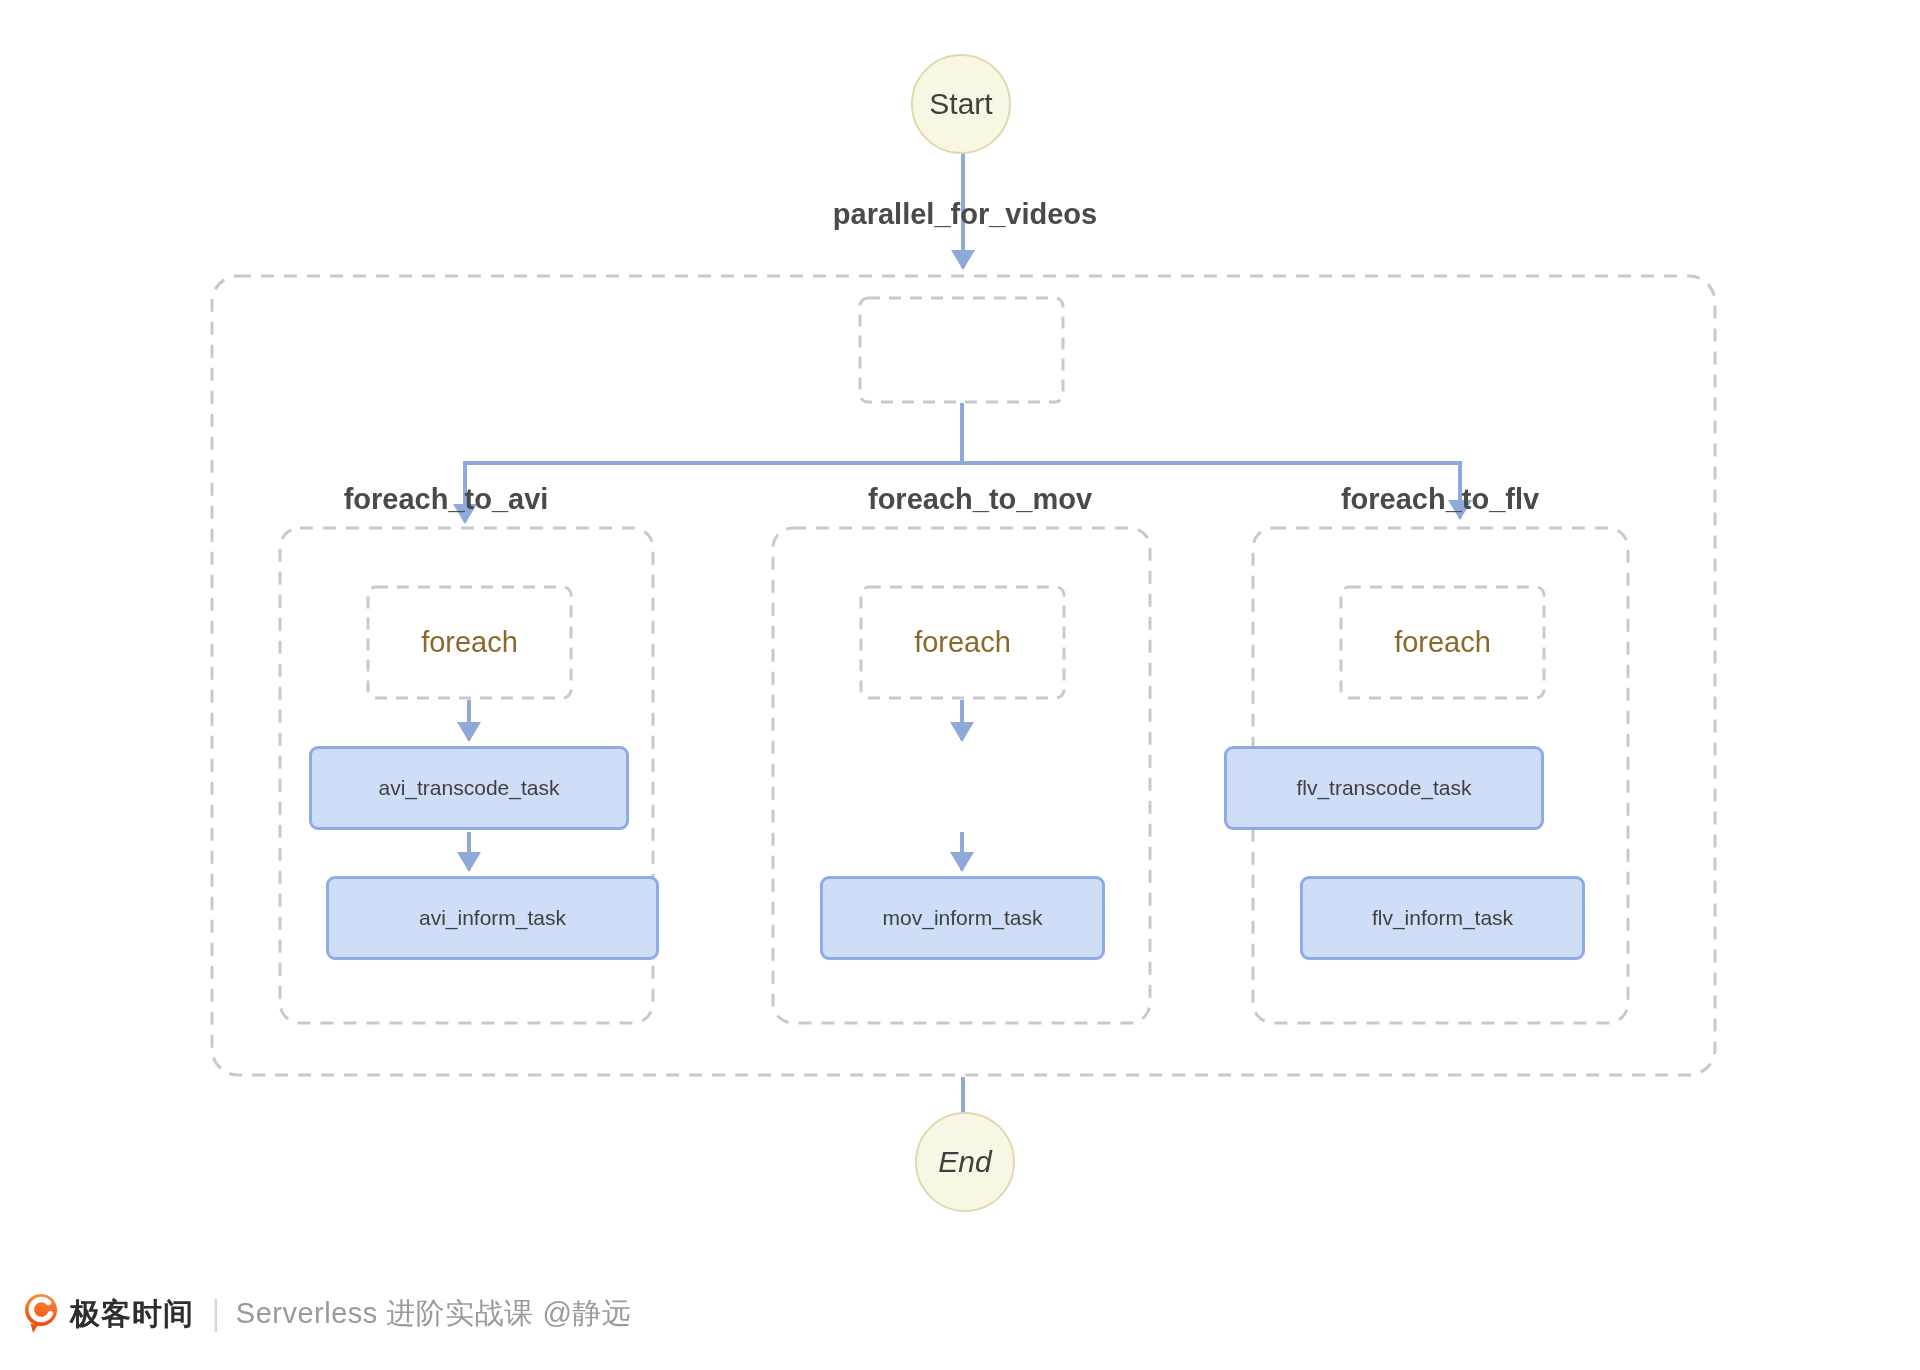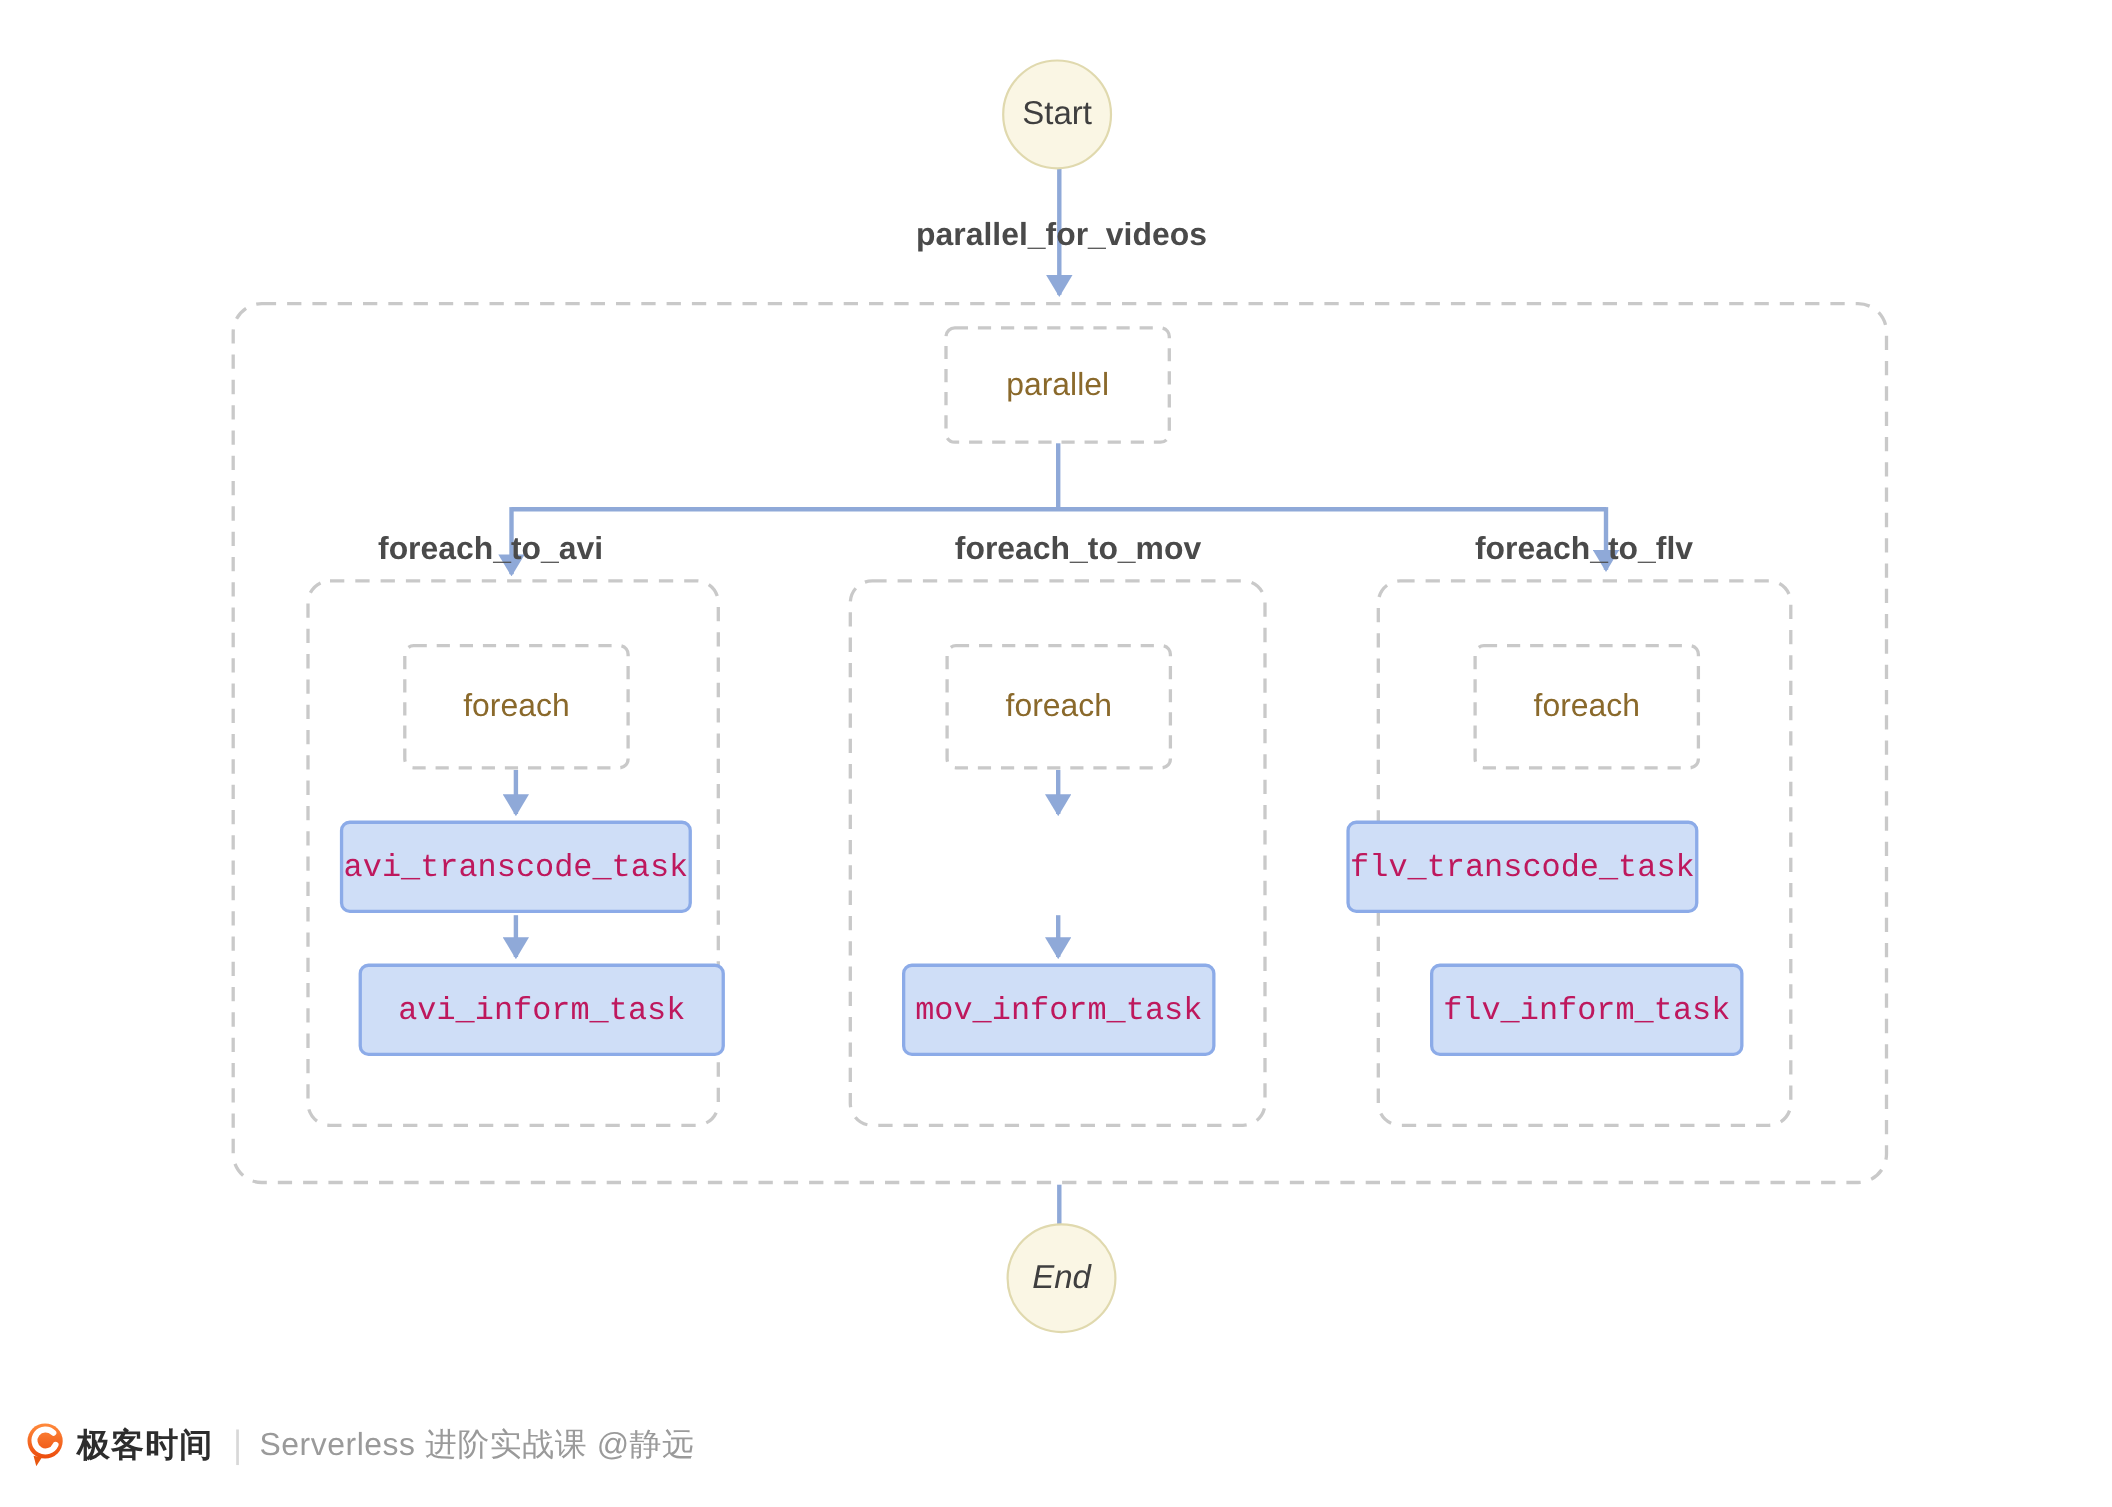--- a/index.html
+++ b/index.html
@@ -46,25 +46,24 @@
     font-size: 29px; font-weight: 500; color: #8a692b;
     z-index: 2;
     white-space: nowrap;
   }
   .task-box {
     position: absolute;
     background: #cfdef7;
     border: 3px solid #8cabe8;
     border-radius: 9px;
     display: flex; align-items: center; justify-content: center;
-    font-size: 29px; font-weight: 500; color: #be185d;
+    font-size: 21px; font-weight: 500; color: #404040;
     z-index: 3;
     box-sizing: border-box;
     white-space: nowrap;
-    font-family: Liberation Mono, monospace;
   }
   #footer {
     position: absolute;
     left: 22px; top: 1292px;
     display: flex; align-items: center;
     z-index: 3;
   }
   #footer .brand {
     margin-left: 8px;
     font-size: 30px; font-weight: 700; color: #2d2d2d;
@@ -122,21 +121,20 @@
   </div>
   <div class="terminal-node" style="left:915px; top:1112px;font-style:italic;">
     <span>End</span>
   </div>
 
   <div class="edge-label" style="left:965px; top:197px;">parallel_for_videos</div>
   <div class="edge-label" style="left:446px; top:482px;">foreach_to_avi</div>
   <div class="edge-label" style="left:980px; top:482px;">foreach_to_mov</div>
   <div class="edge-label" style="left:1440px; top:482px;">foreach_to_flv</div>
 
-  <div class="step-label" style="left:860px; top:298px; width:203px; height:104px;">parallel</div>
   <div class="step-label" style="left:368px; top:587px; width:203px; height:111px;">foreach</div>
   <div class="step-label" style="left:861px; top:587px; width:203px; height:111px;">foreach</div>
   <div class="step-label" style="left:1341px; top:587px; width:203px; height:111px;">foreach</div>
 
   <div class="task-box" style="left:309px; top:746px; width:320px; height:84px;">avi_transcode_task</div>
   <div class="task-box" style="left:326px; top:876px; width:333px; height:84px;">avi_inform_task</div>
 
   <div class="task-box" style="left:820px; top:876px; width:285px; height:84px;">mov_inform_task</div>
 
   <div class="task-box" style="left:1224px; top:746px; width:320px; height:84px;">flv_transcode_task</div>

